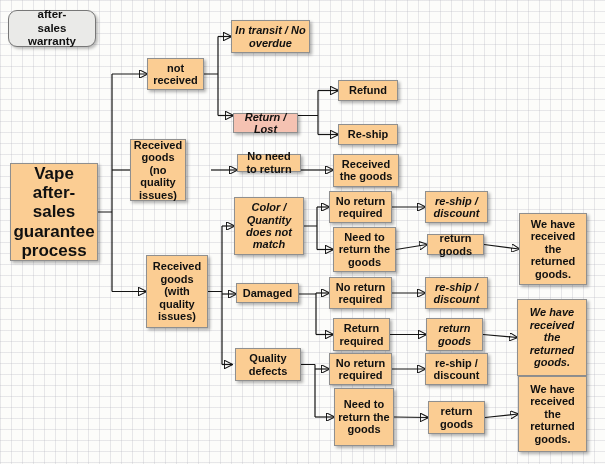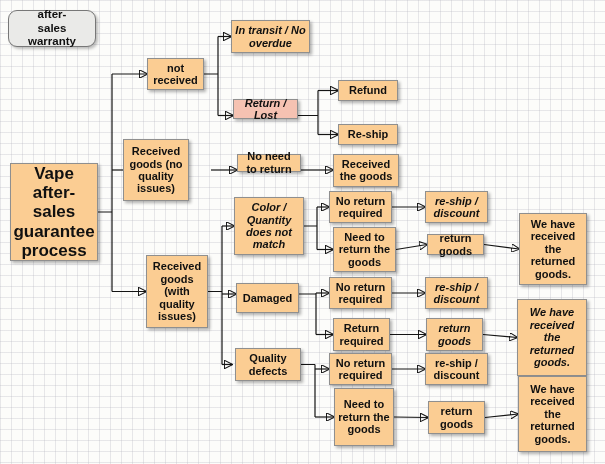--- a/index.html
+++ b/index.html
@@ -83,47 +83,47 @@
   </svg>
 
   <div class="note" style="left:8px;top:10px;width:88px;height:37px">after-sales warranty</div>
 
   <div class="node root" style="left:10px;top:163px;width:88px;height:98px">Vape after-sales guarantee process</div>
 
   <div class="node" style="left:147px;top:58px;width:57px;height:32px">not received</div>
 
   <div class="node italic" style="left:231px;top:20px;width:79px;height:33px">In transit / No overdue</div>
 
-  <div class="node italic pink" style="left:233px;top:99px;width:65px;height:20px">Return / Lost</div>
+  <div class="node italic pink" style="left:233px;top:113px;width:65px;height:20px">Return / Lost</div>
 
   <div class="node" style="left:338px;top:80px;width:60px;height:21px">Refund</div>
 
   <div class="node" style="left:338px;top:124px;width:60px;height:21px">Re-ship</div>
 
-  <div class="node" style="left:123px;top:139px;width:66px;height:62px">Received goods (no quality issues)</div>
+  <div class="node" style="left:130px;top:139px;width:56px;height:62px">Received goods (no quality issues)</div>
 
   <div class="node" style="left:237px;top:153.5px;width:64px;height:18px">No need to return</div>
 
   <div class="node" style="left:333px;top:153.5px;width:66px;height:33px">Received the goods</div>
 
   <div class="node" style="left:146px;top:255px;width:62px;height:73px">Received goods (with quality issues)</div>
 
   <div class="node italic" style="left:234px;top:197px;width:70px;height:58px">Color / Quantity does not match</div>
 
   <div class="node" style="left:329px;top:191px;width:63px;height:32px">No return required</div>
 
   <div class="node italic" style="left:425px;top:191px;width:63px;height:32px">re-ship / discount</div>
 
   <div class="node" style="left:333px;top:227px;width:63px;height:45px">Need to return the goods</div>
 
   <div class="node" style="left:427px;top:234px;width:57px;height:21px">return goods</div>
 
   <div class="node" style="left:519px;top:213px;width:68px;height:72px">We have received the returned goods.</div>
 
-  <div class="node" style="left:236px;top:283px;width:63px;height:30px">Damaged</div>
+  <div class="node" style="left:236px;top:283px;width:63px;height:20px">Damaged</div>
 
   <div class="node" style="left:329px;top:277px;width:63px;height:32px">No return required</div>
 
   <div class="node italic" style="left:425px;top:277px;width:63px;height:32px">re-ship / discount</div>
 
   <div class="node" style="left:333px;top:318px;width:57px;height:33px">Return required</div>
 
   <div class="node italic" style="left:426px;top:318px;width:57px;height:33px">return goods</div>
 
   <div class="node italic" style="left:517px;top:299px;width:70px;height:77px">We have received the returned goods.</div>

